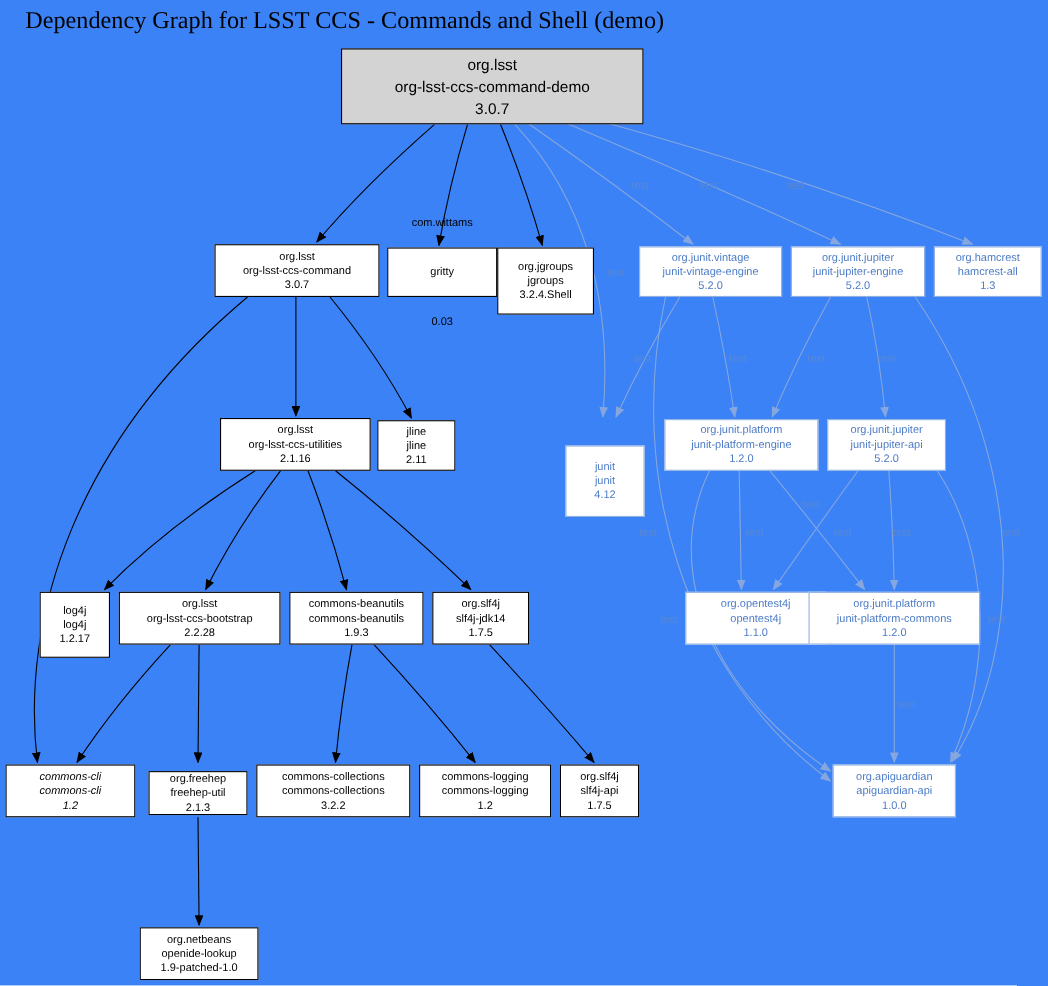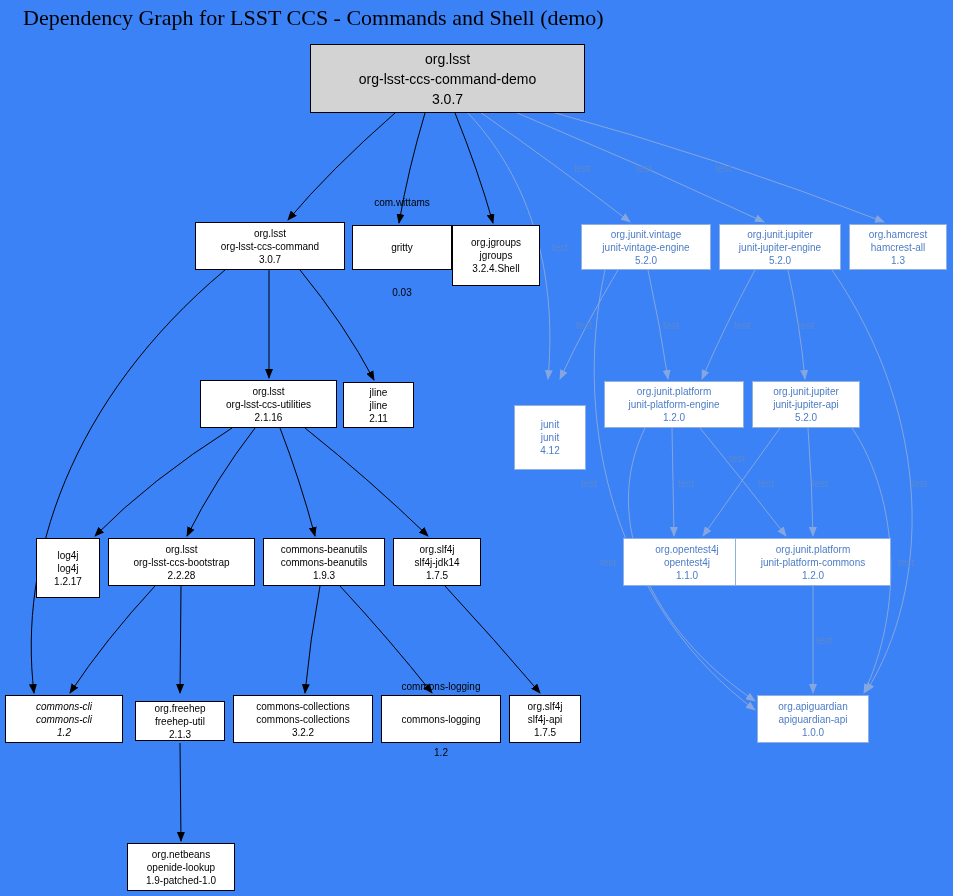--- a/index.html
+++ b/index.html
@@ -142,21 +142,21 @@
       <div class="node " style="left: 135px; top: 701px; width: 90px; height: 40px;">
         <div class="node-line">org.freehep</div>
         <div class="node-line">freehep-util</div>
         <div class="node-line">2.1.3</div>
       </div>
       <div class="node " style="left: 233px; top: 695px; width: 140px; height: 48px;">
         <div class="node-line">commons-collections</div>
         <div class="node-line">commons-collections</div>
         <div class="node-line">3.2.2</div>
       </div>
-      <div class="node " style="left: 381px; top: 695px; width: 120px; height: 48px; gap: 20px;">
+      <div class="node " style="left: 381px; top: 695px; width: 120px; height: 48px;">
         <div class="node-line">commons-logging</div>
         <div class="node-line">commons-logging</div>
         <div class="node-line">1.2</div>
       </div>
       <div class="node " style="left: 509px; top: 695px; width: 72px; height: 48px;">
         <div class="node-line">org.slf4j</div>
         <div class="node-line">slf4j-api</div>
         <div class="node-line">1.7.5</div>
       </div>
       <div class="node " style="left: 127px; top: 843px; width: 108px; height: 48px;">

